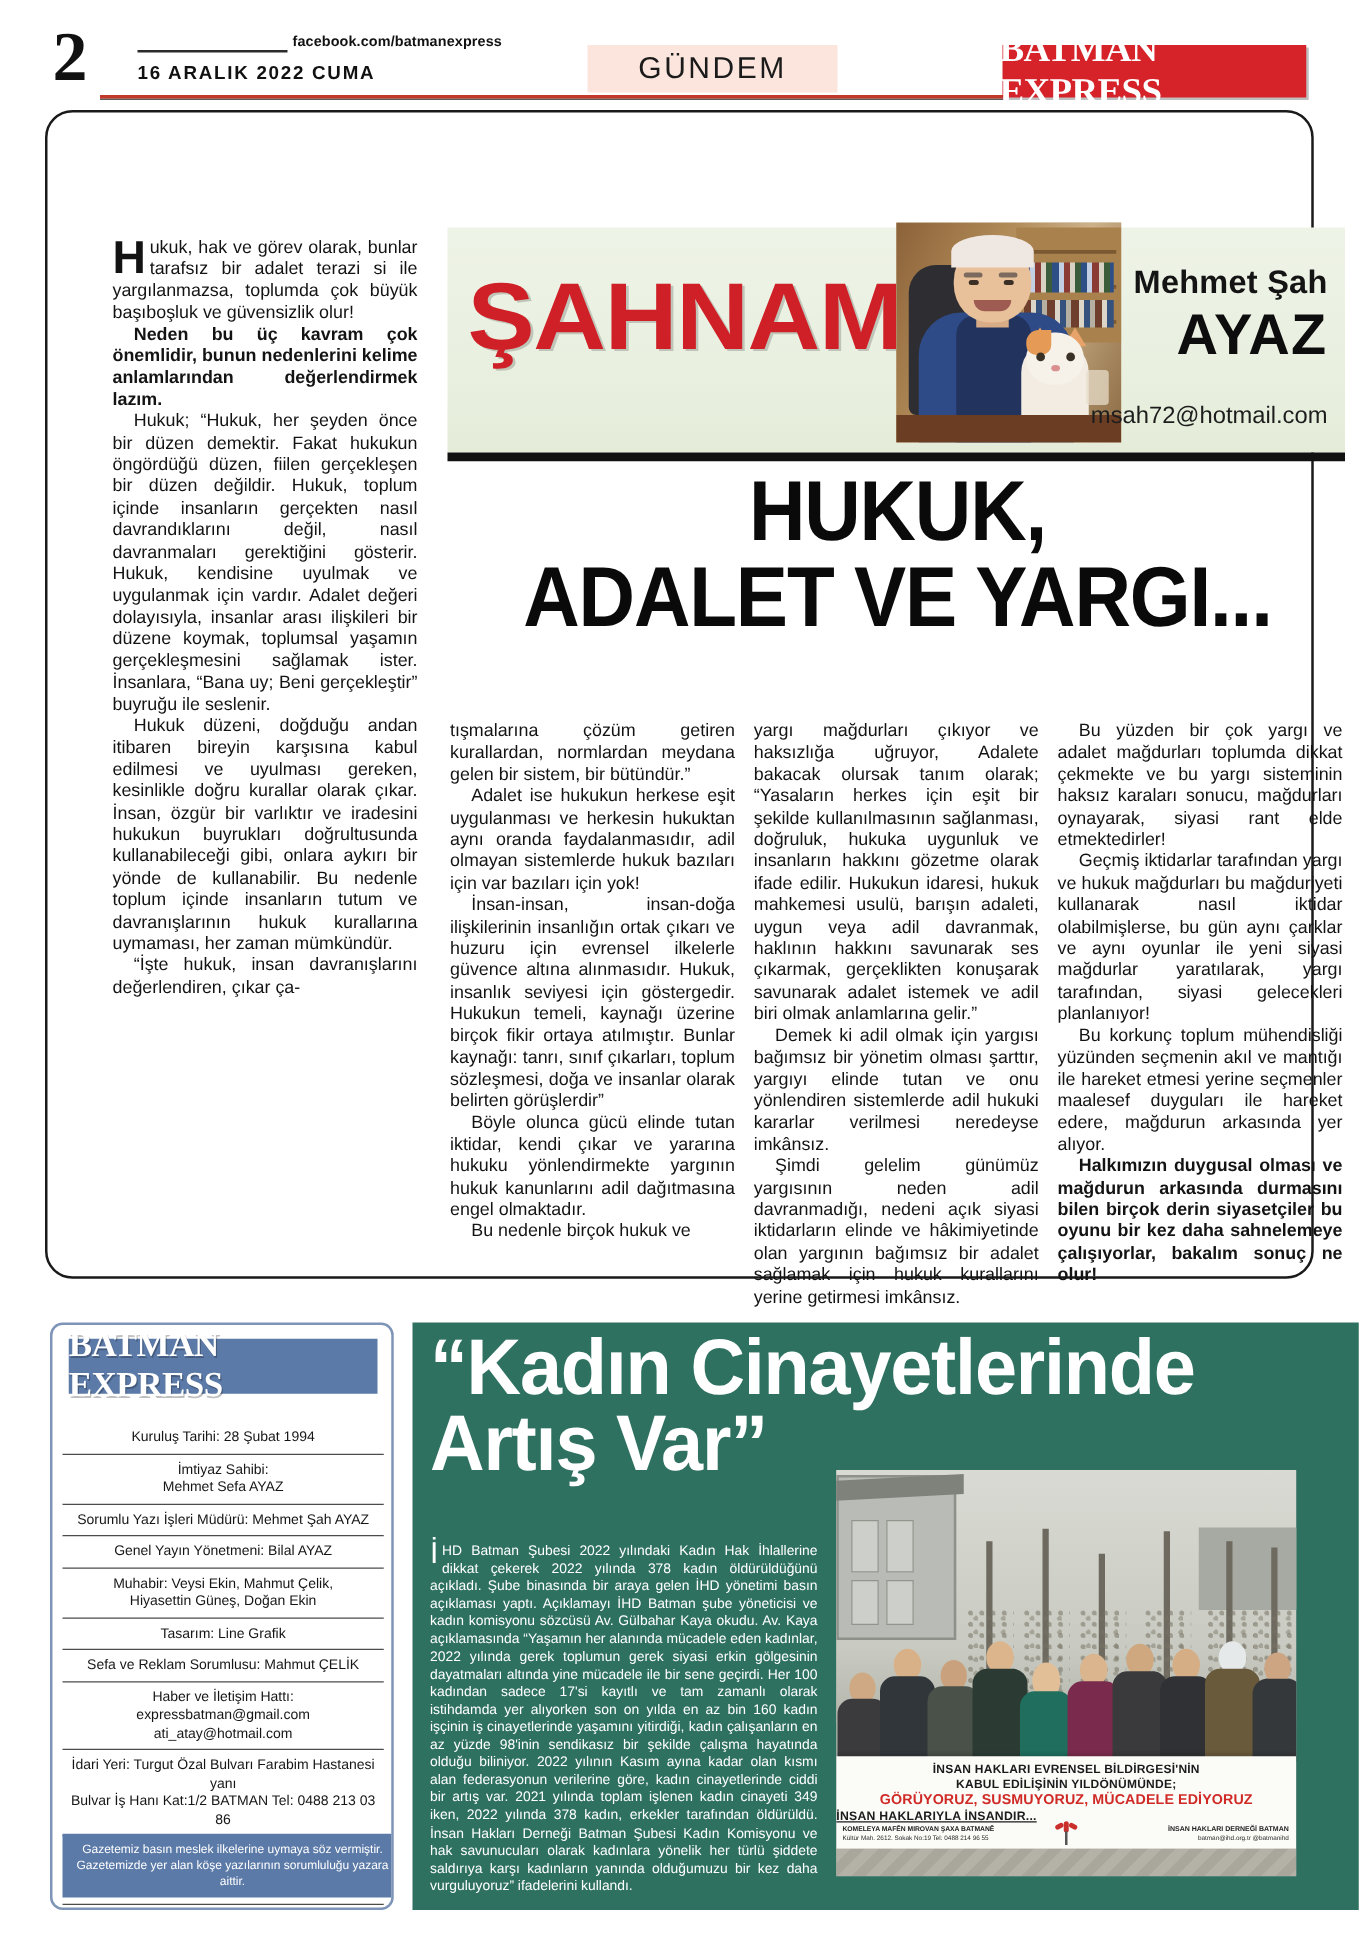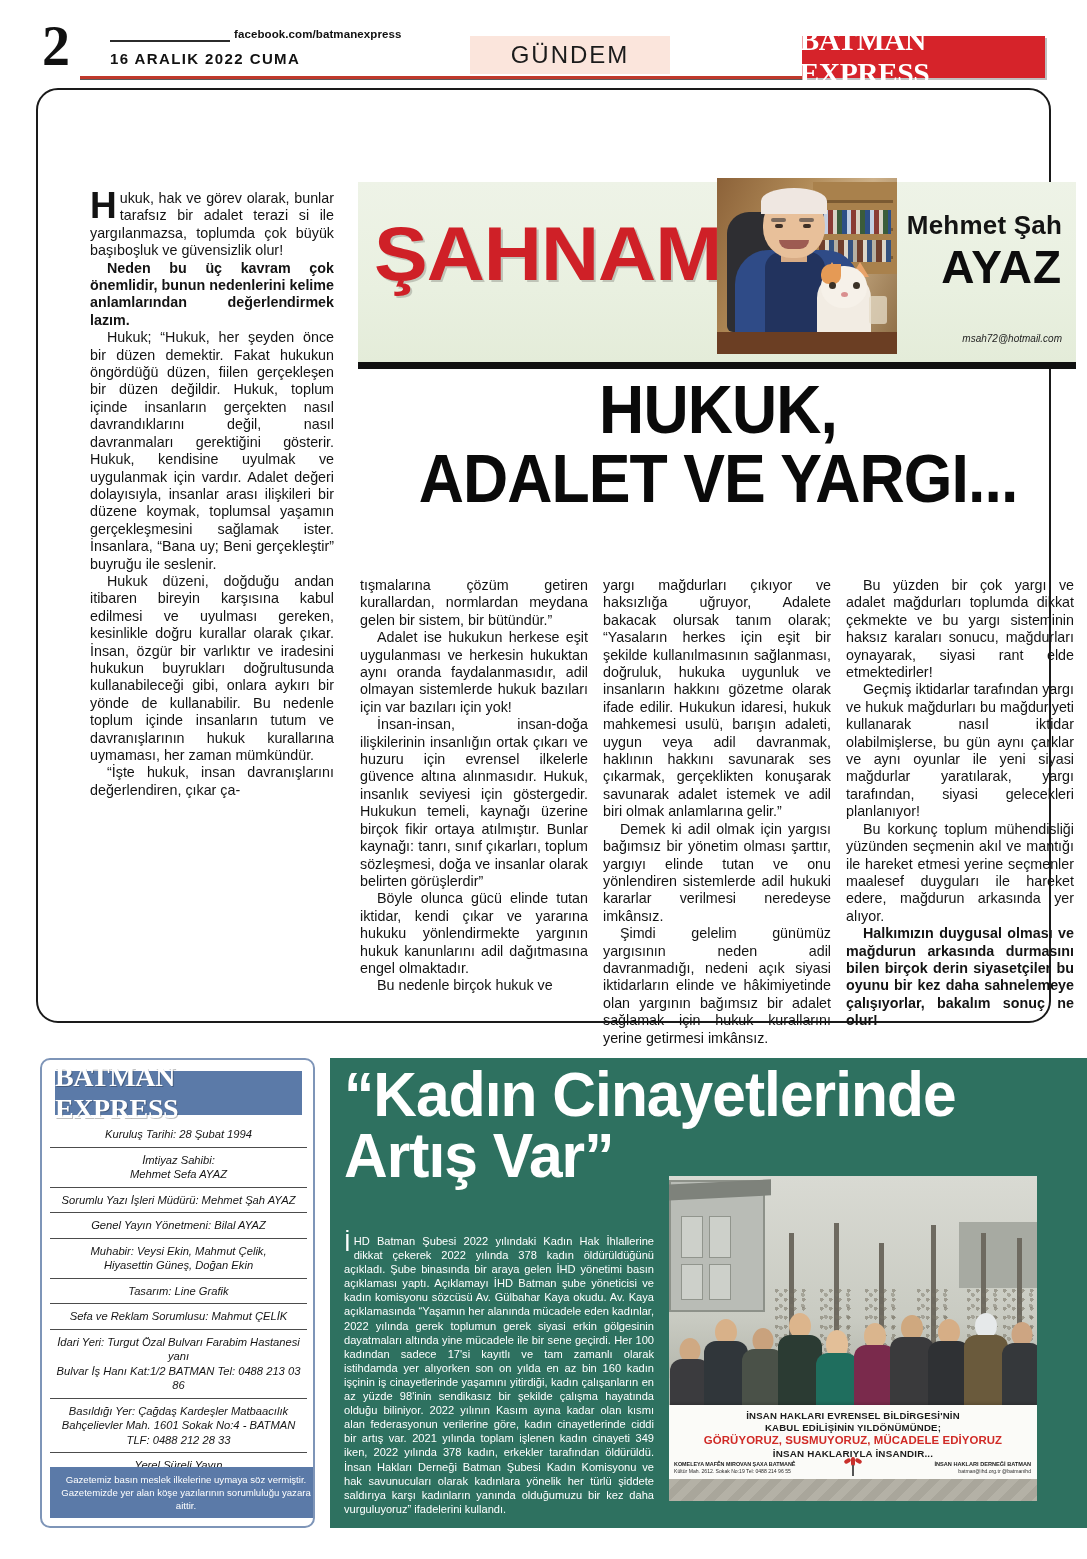--- a/index.html
+++ b/index.html
@@ -123,22 +123,22 @@
     font-family:"Liberation Sans", sans-serif;
     letter-spacing:.2px;text-align:right;
   }
   .author-last{
     position:absolute;right:14px;top:62px;
     font-size:46px;font-weight:700;color:#0d0d0d;
     font-family:"Liberation Sans", sans-serif;
     letter-spacing:1px;text-align:right;line-height:1;
   }
   .author-mail{
-    position:absolute;right:14px;top:151px;
-    font-size:10px;color:#1d1d1d;text-align:right;font-style:italic;
+    position:absolute;right:14px;top:140px;
+    font-size:19px;color:#1d1d1d;text-align:right;
   }
 
   
   .main-headline{
     position:absolute;left:330px;top:288px;width:700px;
     text-align:center;
     font-family:"Liberation Sans", sans-serif;
     font-weight:700;
     color:#0a0a0a;
     line-height:.93;
@@ -179,21 +179,21 @@
   .imprint-logo{
     position:absolute;left:13px;top:11px;width:247px;height:44px;
     background:#5b7aa8;display:flex;align-items:center;justify-content:center;
   }
   .imprint-logo span{
     color:#fff;font-weight:700;font-size:28px;
     font-family:"Liberation Serif", serif;
     text-transform:uppercase;font-variant:small-caps;letter-spacing:-0.4px;
     text-shadow:1px 1px 0 rgba(0,0,0,.25);
   }
-  .imp-rows{position:absolute;left:8px;top:62px;width:257px;font-style:italic;}
+  .imp-rows{position:absolute;left:8px;top:78px;width:257px;}
   .imp-row{
     text-align:center;font-size:11.2px;line-height:14.5px;color:#151515;
     padding:5px 2px 5px 2px;
     border-bottom:1.4px solid #4c4c4c;
   }
   .imp-row:last-child{border-bottom:none;}
   .imp-note{
     position:absolute;left:8px;bottom:8px;width:272px;
     background:#5b7aa8;color:#fff;
     font-size:9.6px;line-height:13px;text-align:center;
@@ -240,21 +240,21 @@
   .person{position:absolute;bottom:0;}
   .p-head{position:absolute;bottom:46px;left:50%;transform:translateX(-50%);border-radius:50%;}
   .p-body{position:absolute;bottom:0;left:50%;transform:translateX(-50%);border-radius:12px 12px 0 0;}
   .gp-banner{
     position:absolute;left:0;bottom:22px;width:100%;height:74px;background:#fbfbf8;
     box-shadow:0 -2px 3px rgba(0,0,0,.15);
   }
   .bn1{position:absolute;left:0;right:0;top:5px;text-align:center;font-size:9.6px;font-weight:700;color:#1b1b1b;letter-spacing:.2px;}
   .bn2{position:absolute;left:0;right:0;top:17px;text-align:center;font-size:9.6px;font-weight:700;color:#1b1b1b;letter-spacing:.2px;}
   .bn3{position:absolute;left:0;right:0;top:29px;text-align:center;font-size:11.4px;font-weight:700;color:#d02a26;letter-spacing:.1px;}
-  .bn4{position:absolute;left:0;right:0;top:43px;text-align:center;font-size:9.8px;font-weight:700;color:#1b1b1b;letter-spacing:.2px;}
+  .bn4{position:absolute;left:0;right:0;top:43px;text-align:left;font-size:9.8px;font-weight:700;color:#1b1b1b;letter-spacing:.2px;text-decoration:underline;}
   .bn-l1{position:absolute;left:5px;top:56px;font-size:5.4px;font-weight:700;color:#1b1b1b;}
   .bn-l2{position:absolute;left:5px;top:63px;font-size:5.1px;color:#2a2a2a;}
   .bn-r1{position:absolute;right:6px;top:56px;font-size:5.6px;font-weight:700;color:#1b1b1b;text-align:right;}
   .bn-r2{position:absolute;right:6px;top:63px;font-size:5.1px;color:#2a2a2a;text-align:right;}
   .bn-logo{position:absolute;left:50%;transform:translateX(-50%);top:52px;width:22px;height:20px;}
   .bn-logo i{position:absolute;background:#c9302c;}
   .gp-ground{position:absolute;left:0;bottom:0;width:100%;height:22px;
     background:repeating-linear-gradient(135deg,#b4b1a6 0 8px,#a9a69b 8px 16px);}
 </style>
 </head>
@@ -359,20 +359,23 @@
   <div class="imp-rows" id="imprint-rows">
       <div class="imp-row" style="white-space: pre-line;">Kuruluş Tarihi: 28 Şubat 1994</div>
       <div class="imp-row" style="white-space: pre-line;">İmtiyaz Sahibi:
 Mehmet Sefa AYAZ</div>
       <div class="imp-row" style="white-space: pre-line;">Sorumlu Yazı İşleri Müdürü: Mehmet Şah AYAZ</div>
       <div class="imp-row" style="white-space: pre-line;">Genel Yayın Yönetmeni: Bilal AYAZ</div>
       <div class="imp-row" style="white-space: pre-line;">Muhabir: Veysi Ekin, Mahmut Çelik,
 Hiyasettin Güneş, Doğan Ekin</div>
       <div class="imp-row" style="white-space: pre-line;">Tasarım: Line Grafik</div>
       <div class="imp-row" style="white-space: pre-line;">Sefa ve Reklam Sorumlusu: Mahmut ÇELİK</div>
+      <div class="imp-row" style="white-space: pre-line;">Haber ve İletişim Hattı:
+expressbatman@gmail.com
+ati_atay@hotmail.com</div>
       <div class="imp-row" style="white-space: pre-line;">İdari Yeri: Turgut Özal Bulvarı Farabim Hastanesi yanı
 Bulvar İş Hanı Kat:1/2 BATMAN Tel: 0488 213 03 86</div>
       <div class="imp-row" style="white-space: pre-line;">Basıldığı Yer: Çağdaş Kardeşler Matbaacılık
 Bahçelievler Mah. 1601 Sokak No:4  -  BATMAN
 TLF: 0488 212 28 33</div>
       <div class="imp-row" style="white-space: pre-line;">Yerel Süreli Yayın</div>
     </div>
   <div class="imp-note" style="white-space: pre-line;">Gazetemiz basın meslek ilkelerine uymaya söz vermiştir.
 Gazetemizde yer alan köşe yazılarının sorumluluğu yazara aittir.</div>
 </div>

